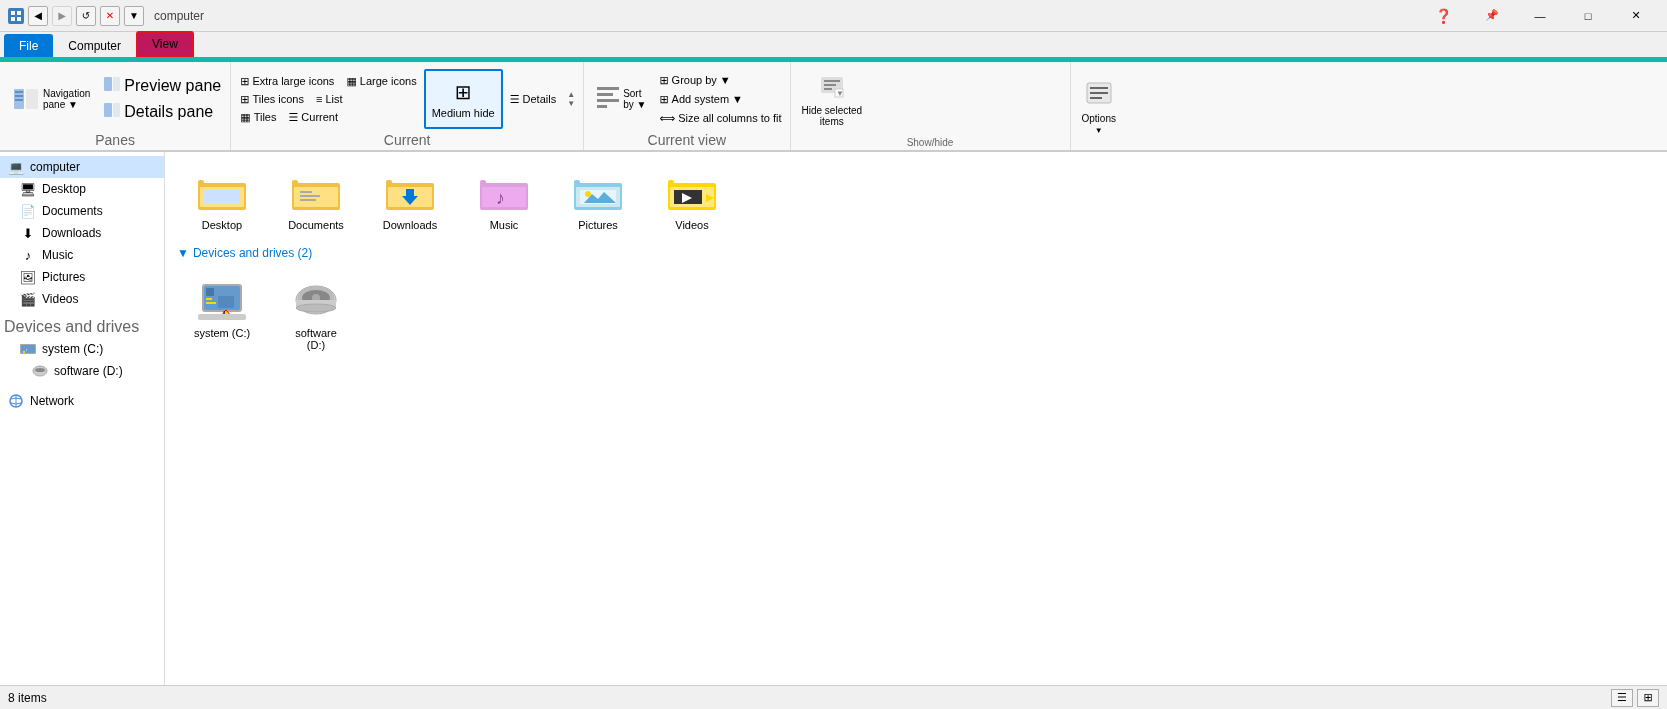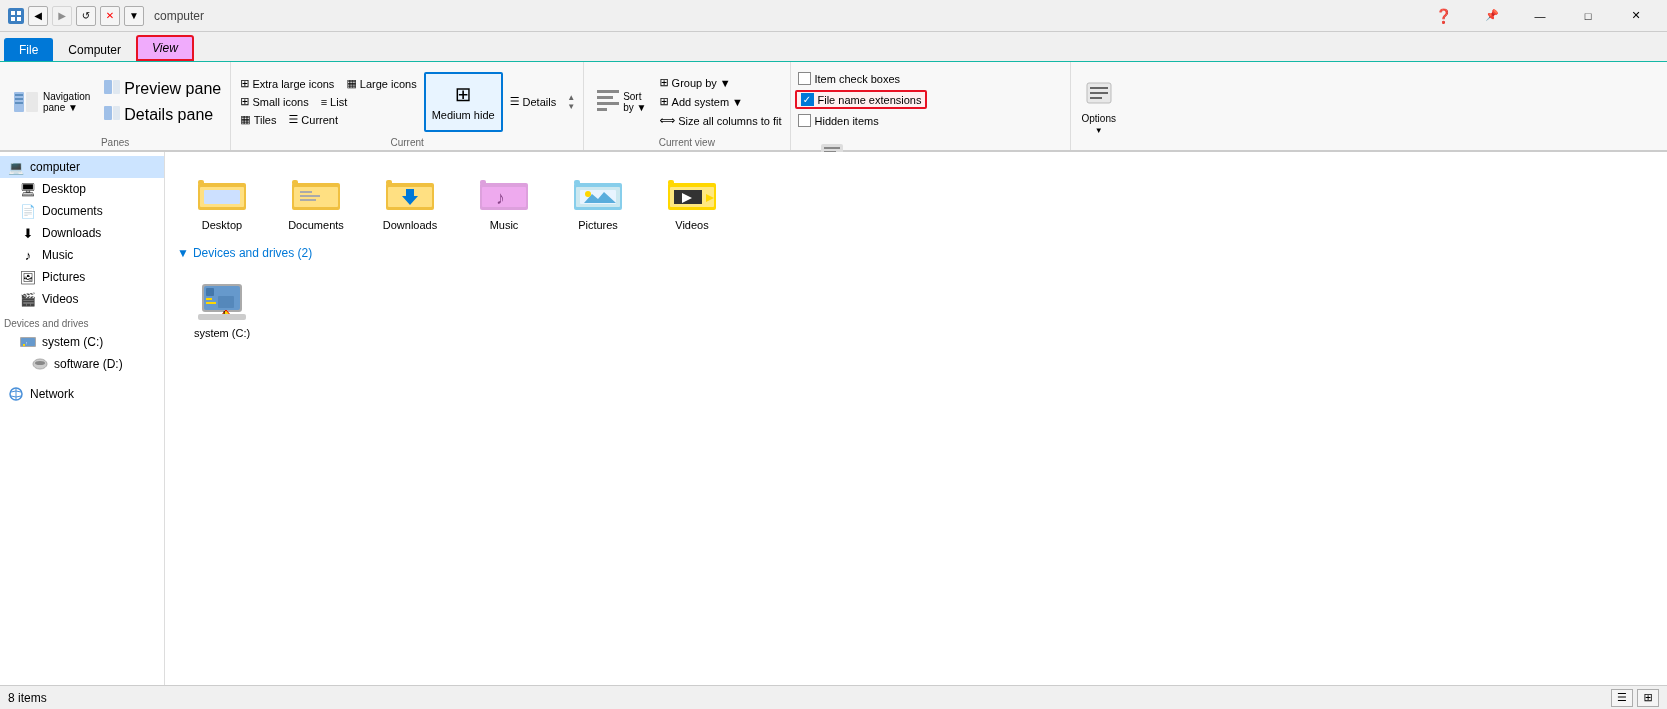--- a/index.html
+++ b/index.html
@@ -22,41 +22,40 @@
     .title-bar-controls { display: flex; gap: 2px; }
     .win-btn { width: 46px; height: 32px; display: flex; align-items: center; justify-content: center; cursor: pointer; font-size: 11px; background: transparent; border: none; }
 
     
     .ribbon-tabs {
       height: 30px;
       background: #f0f0f0;
       display: flex;
       align-items: flex-end;
       padding: 0 4px;
-      border-bottom: 1px solid #14b8a6;
+      border-bottom: 5px solid #14b8a6;
     }
     .ribbon-tab {
       padding: 4px 14px;
       font-size: 12px;
       cursor: pointer;
       border: 1px solid transparent;
       border-bottom: none;
       border-radius: 3px 3px 0 0;
       background: transparent;
     }
     .ribbon-tab.file-tab {
       background: #0078d7;
       color: #fff;
       border-color: #0078d7;
     }
     .ribbon-tab.view-tab {
       border: 2px solid #e81123;
       color: #000;
-      background: #f0abfc;
-      font-style: italic;
+      background: #be185d;
     }
     .pane-btn {
       display: flex; align-items: flex-start; gap: 4px; padding: 2px 4px;
       cursor: pointer; border: 1px solid transparent; border-radius: 2px;
       font-size: 16px;
     }
     .check-item {
       display: flex; align-items: center; gap: 4px;
       font-size: 11px; cursor: pointer; padding: 1px 2px;
       border-radius: 2px; border: 1px solid transparent;
@@ -151,21 +150,21 @@
       border-right: 1px solid #ddd;
     }
     .ribbon-section-content {
       display: flex;
       align-items: center;
       gap: 2px;
       flex: 1;
       padding: 2px 0;
     }
     .ribbon-section-label {
-      font-size: 10px;
+      font-size: 14px;
       color: #666;
       text-align: center;
       padding-bottom: 2px;
     }
 
     .nav-pane-btn {
       display: flex; flex-direction: row; align-items: center;
       cursor: pointer; padding: 4px 6px; border: 1px solid transparent;
       border-radius: 2px; font-size: 10px; gap: 2px;
     }
@@ -282,21 +281,21 @@
             <span>Extra large icons</span>
           </div>
           <div class="small-layout-btn">
             <span>▦</span>
             <span>Large icons</span>
           </div>
         </div>
         <div class="layout-sub-row">
           <div class="small-layout-btn">
             <span>⊞</span>
-            <span>Small icons</span>
+            <span>Tiles icons</span>
           </div>
           <div class="small-layout-btn">
             <span>≡</span>
             <span>List</span>
           </div>
         </div>
         <div class="layout-sub-row">
           <div class="small-layout-btn">
             <span>▦</span>
             <span>Tiles</span>
@@ -352,34 +351,20 @@
         <div class="cv-btn">
           <span>⟺</span>
           <span>Size all columns to fit</span>
         </div>
       </div>
     </div>
     <div class="ribbon-section-label">Current view</div>
   </div>
 
   <div class="ribbon-section" style="min-width:280px">
-    <div class="ribbon-section-content" style="flex-direction:column;align-items:flex-start;gap:3px;padding:4px 0;">
-      <div class="check-item">
-        <div class="check-box"></div>
-        <span>Item check boxes</span>
-      </div>
-      <div class="check-item highlighted" style="border:2px solid #e81123;padding:1px 4px;">
-        <div class="check-box checked">✓</div>
-        <span>File name extensions</span>
-      </div>
-      <div class="check-item">
-        <div class="check-box"></div>
-        <span>Hidden items</span>
-      </div>
-    </div>
     <div style="display:flex;gap:8px;align-items:stretch;">
       <div class="big-icon-btn" style="flex-direction:column;align-items:center;justify-content:center;">
         <div>
           <svg width="30" height="30" viewBox="0 0 30 30">
             <rect x="4" y="6" width="22" height="16" fill="#ddd" rx="2"></rect>
             <rect x="7" y="9" width="16" height="2" fill="#888"></rect>
             <rect x="7" y="13" width="12" height="2" fill="#888"></rect>
             <rect x="7" y="17" width="8" height="2" fill="#888"></rect>
             <rect x="18" y="18" width="8" height="8" fill="#fff" stroke="#ccc"></rect>
             <text x="19" y="25" font-size="8" fill="#888">▼</text>
@@ -435,21 +420,21 @@
     </div>
     <div class="sidebar-item" style="padding-left:20px">
       <div class="sidebar-icon">🖼</div>
       <span>Pictures</span>
     </div>
     <div class="sidebar-item" style="padding-left:20px">
       <div class="sidebar-icon">🎬</div>
       <span>Videos</span>
     </div>
     <div style="height:8px"></div>
-    <div style="padding-left:4px;font-size:10px;color:#666;padding-bottom:2px">Devices and drives</div>
+    <div style="padding-left:4px;font-size:16px;color:#666;padding-bottom:2px">Devices and drives</div>
     <div class="sidebar-item" style="padding-left:20px">
       <div class="sidebar-icon">
         <svg width="16" height="14" viewBox="0 0 16 14">
           <rect x="0" y="2" width="16" height="10" fill="#aaa" rx="1"></rect>
           <rect x="1" y="3" width="14" height="8" fill="#6699cc" rx="1"></rect>
           <rect x="3" y="9" width="2" height="2" fill="#ffd700"></rect>
           <text x="6" y="10" font-size="4" fill="#fff">!</text>
         </svg>
       </div>
       <span>system (C:)</span>
@@ -577,20 +562,33 @@
             <rect x="8" y="24" width="10" height="2" fill="#ffd700"></rect>
             <rect x="20" y="18" width="16" height="12" fill="#5588bb" rx="1"></rect>
             <polygon points="28,32 22,39 34,39" fill="#ffd700" stroke="#e00" stroke-width="1"></polygon>
             <text x="25" y="38" font-size="7" fill="#000" font-weight="bold">!</text>
             <rect x="0" y="36" width="48" height="6" fill="#ccc" rx="2"></rect>
           </svg>
         </div>
         <span class="icon-label">system (C:)</span>
       </div>
 
+      <div class="icon-item">
+        <div class="icon-big">
+          <svg width="48" height="42" viewBox="0 0 48 42">
+            <ellipse cx="24" cy="22" rx="20" ry="14" fill="#ccc" stroke="#aaa" stroke-width="1"></ellipse>
+            <ellipse cx="24" cy="20" rx="18" ry="12" fill="#bbb"></ellipse>
+            <ellipse cx="24" cy="20" rx="14" ry="8" fill="#888"></ellipse>
+            <ellipse cx="24" cy="20" rx="4" ry="4" fill="#aaa"></ellipse>
+            <rect x="4" y="22" width="40" height="8" fill="#ccc"></rect>
+            <ellipse cx="24" cy="30" rx="20" ry="4" fill="#bbb" stroke="#aaa" stroke-width="1"></ellipse>
+          </svg>
+        </div>
+        <span class="icon-label">software<br>(D:)</span>
+      </div>
     </div>
   </div>
 </div>
 
 <div class="status-bar">
   <span>8 items</span>
   <div class="status-right">
     <div class="view-toggle-btn">☰</div>
     <div class="view-toggle-btn">⊞</div>
   </div>

